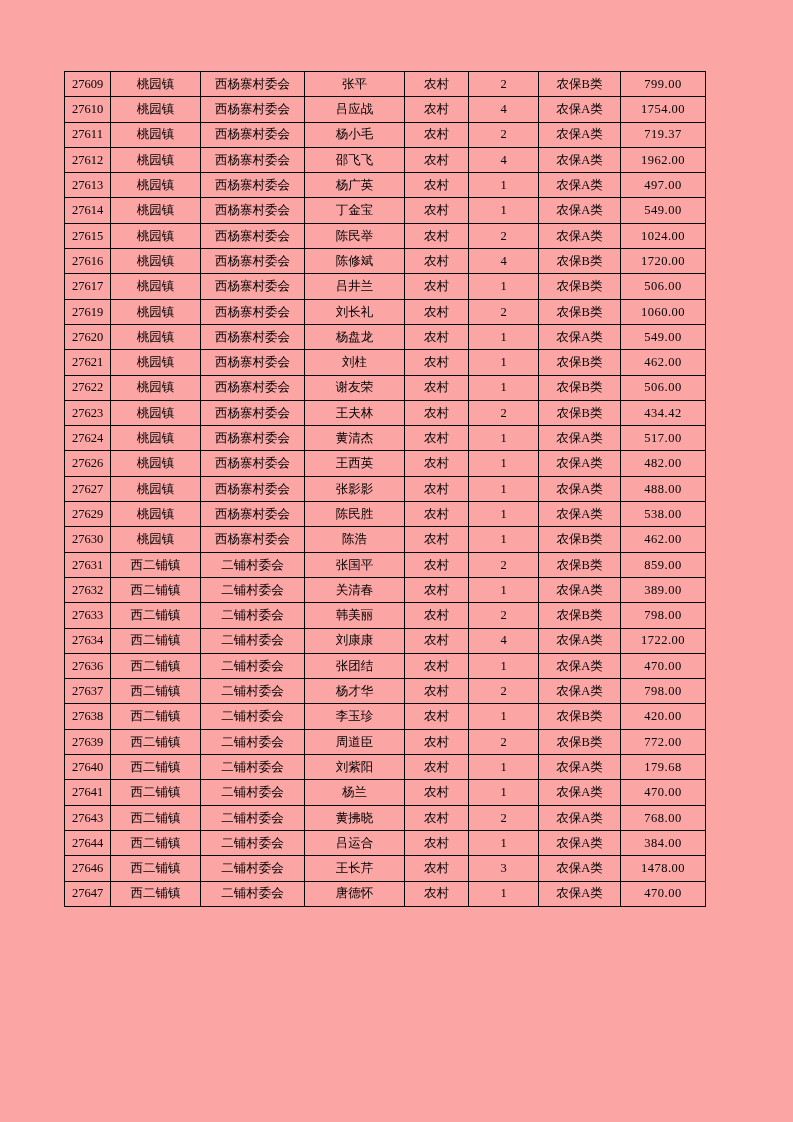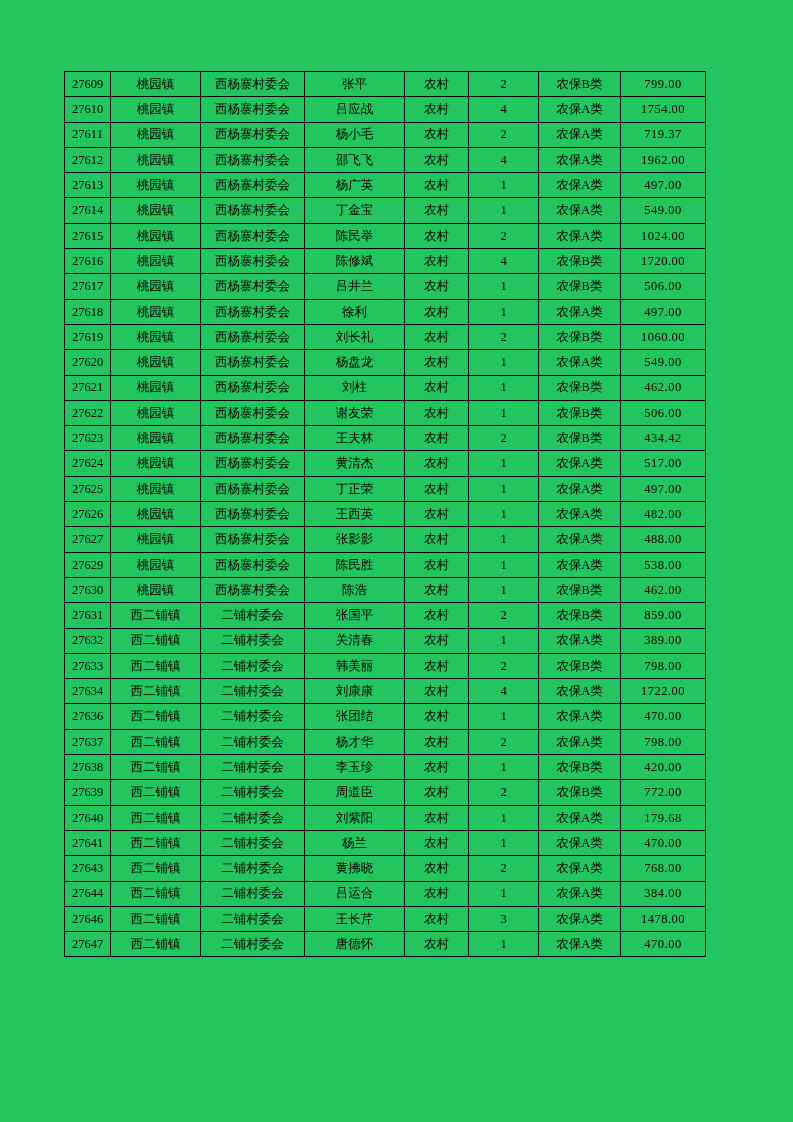--- a/index.html
+++ b/index.html
@@ -10,21 +10,21 @@
   body {
     width: 793px;
     height: 1122px;
     font-family: "Liberation Serif", "DejaVu Serif", serif;
     color: #000000;
   }
   .page {
     position: relative;
     width: 793px;
     height: 1122px;
-    background: #22c55e;
+    background: #fca5a5;
     overflow: hidden;
   }
   table.data-table {
     position: absolute;
     left: 64px;
     top: 71px;
     border-collapse: collapse;
     table-layout: fixed;
   }
   table.data-table td {
@@ -142,30 +142,20 @@
           <td class="col-id">27617</td>
           <td class="col-town">桃园镇</td>
           <td class="col-village">西杨寨村委会</td>
           <td class="col-name">吕井兰</td>
           <td class="col-type">农村</td>
           <td class="col-count">1</td>
           <td class="col-category">农保B类</td>
           <td class="col-amount">506.00</td>
         </tr>
         <tr>
-          <td class="col-id">27618</td>
-          <td class="col-town">桃园镇</td>
-          <td class="col-village">西杨寨村委会</td>
-          <td class="col-name">徐利</td>
-          <td class="col-type">农村</td>
-          <td class="col-count">1</td>
-          <td class="col-category">农保A类</td>
-          <td class="col-amount">497.00</td>
-        </tr>
-        <tr>
           <td class="col-id">27619</td>
           <td class="col-town">桃园镇</td>
           <td class="col-village">西杨寨村委会</td>
           <td class="col-name">刘长礼</td>
           <td class="col-type">农村</td>
           <td class="col-count">2</td>
           <td class="col-category">农保B类</td>
           <td class="col-amount">1060.00</td>
         </tr>
         <tr>
@@ -210,30 +200,20 @@
         </tr>
         <tr>
           <td class="col-id">27624</td>
           <td class="col-town">桃园镇</td>
           <td class="col-village">西杨寨村委会</td>
           <td class="col-name">黄清杰</td>
           <td class="col-type">农村</td>
           <td class="col-count">1</td>
           <td class="col-category">农保A类</td>
           <td class="col-amount">517.00</td>
-        </tr>
-        <tr>
-          <td class="col-id">27625</td>
-          <td class="col-town">桃园镇</td>
-          <td class="col-village">西杨寨村委会</td>
-          <td class="col-name">丁正荣</td>
-          <td class="col-type">农村</td>
-          <td class="col-count">1</td>
-          <td class="col-category">农保A类</td>
-          <td class="col-amount">497.00</td>
         </tr>
         <tr>
           <td class="col-id">27626</td>
           <td class="col-town">桃园镇</td>
           <td class="col-village">西杨寨村委会</td>
           <td class="col-name">王西英</td>
           <td class="col-type">农村</td>
           <td class="col-count">1</td>
           <td class="col-category">农保A类</td>
           <td class="col-amount">482.00</td>

